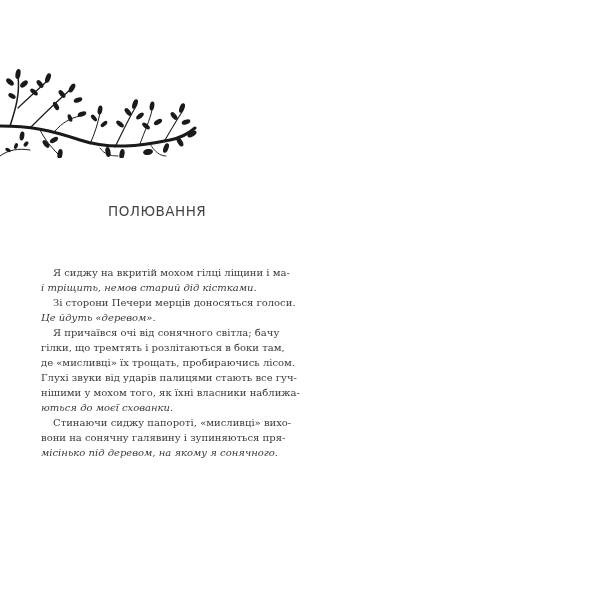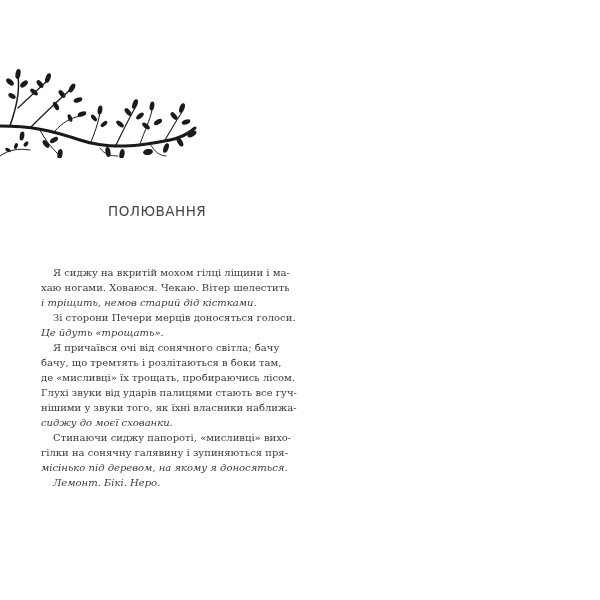--- a/index.html
+++ b/index.html
@@ -77,33 +77,31 @@
       <ellipse cx="8" cy="82" rx="1.8" ry="3" transform="rotate(-60 8 82)"></ellipse>
       <ellipse cx="16" cy="78" rx="1.8" ry="3" transform="rotate(20 16 78)"></ellipse>
       <ellipse cx="26" cy="76" rx="1.8" ry="3" transform="rotate(40 26 76)"></ellipse>
     </g>
   </svg>
 
   <h1 class="chapter-title">ПОЛЮВАННЯ</h1>
 
   <div class="text-block left-text" id="left-text">
       <span class="line ind">Я сиджу на вкритій мохом гілці ліщини і ма-</span>
-      <span class="line">хаю ногами. Ховаюся. Чекаю. Вітер шелестить</span>
       <span class="line last">і тріщить, немов старий дід кістками.</span>
       <span class="line ind">Зі сторони Печери мерців доносяться голоси.</span>
-      <span class="line last">Це йдуть «трощать».</span>
+      <span class="line last">Це йдуть «деревом».</span>
       <span class="line ind">Я причаївся очі від сонячного світла; бачу</span>
-      <span class="line">бачу, що тремтять і розлітаються в боки там,</span>
+      <span class="line">гілки, що тремтять і розлітаються в боки там,</span>
       <span class="line">де «мисливці» їх трощать, пробираючись лісом.</span>
       <span class="line">Глухі звуки від ударів палицями стають все гуч-</span>
-      <span class="line">нішими у звуки того, як їхні власники наближа-</span>
-      <span class="line last">сиджу до моєї схованки.</span>
+      <span class="line">нішими у мохом того, як їхні власники наближа-</span>
+      <span class="line last">ються до моєї схованки.</span>
       <span class="line ind">Стинаючи сиджу папороті, «мисливці» вихо-</span>
-      <span class="line">гілки на сонячну галявину і зупиняються пря-</span>
-      <span class="line last">місінько під деревом, на якому я доносяться.</span>
-      <span class="line ind last">Лемонт. Бікі. Неро.</span>
+      <span class="line">вони на сонячну галявину і зупиняються пря-</span>
+      <span class="line last">місінько під деревом, на якому я сонячного.</span>
     </div>
 </div>
 
 <div class="page page-right">
   
   
 </div>
 
 </body></html>

